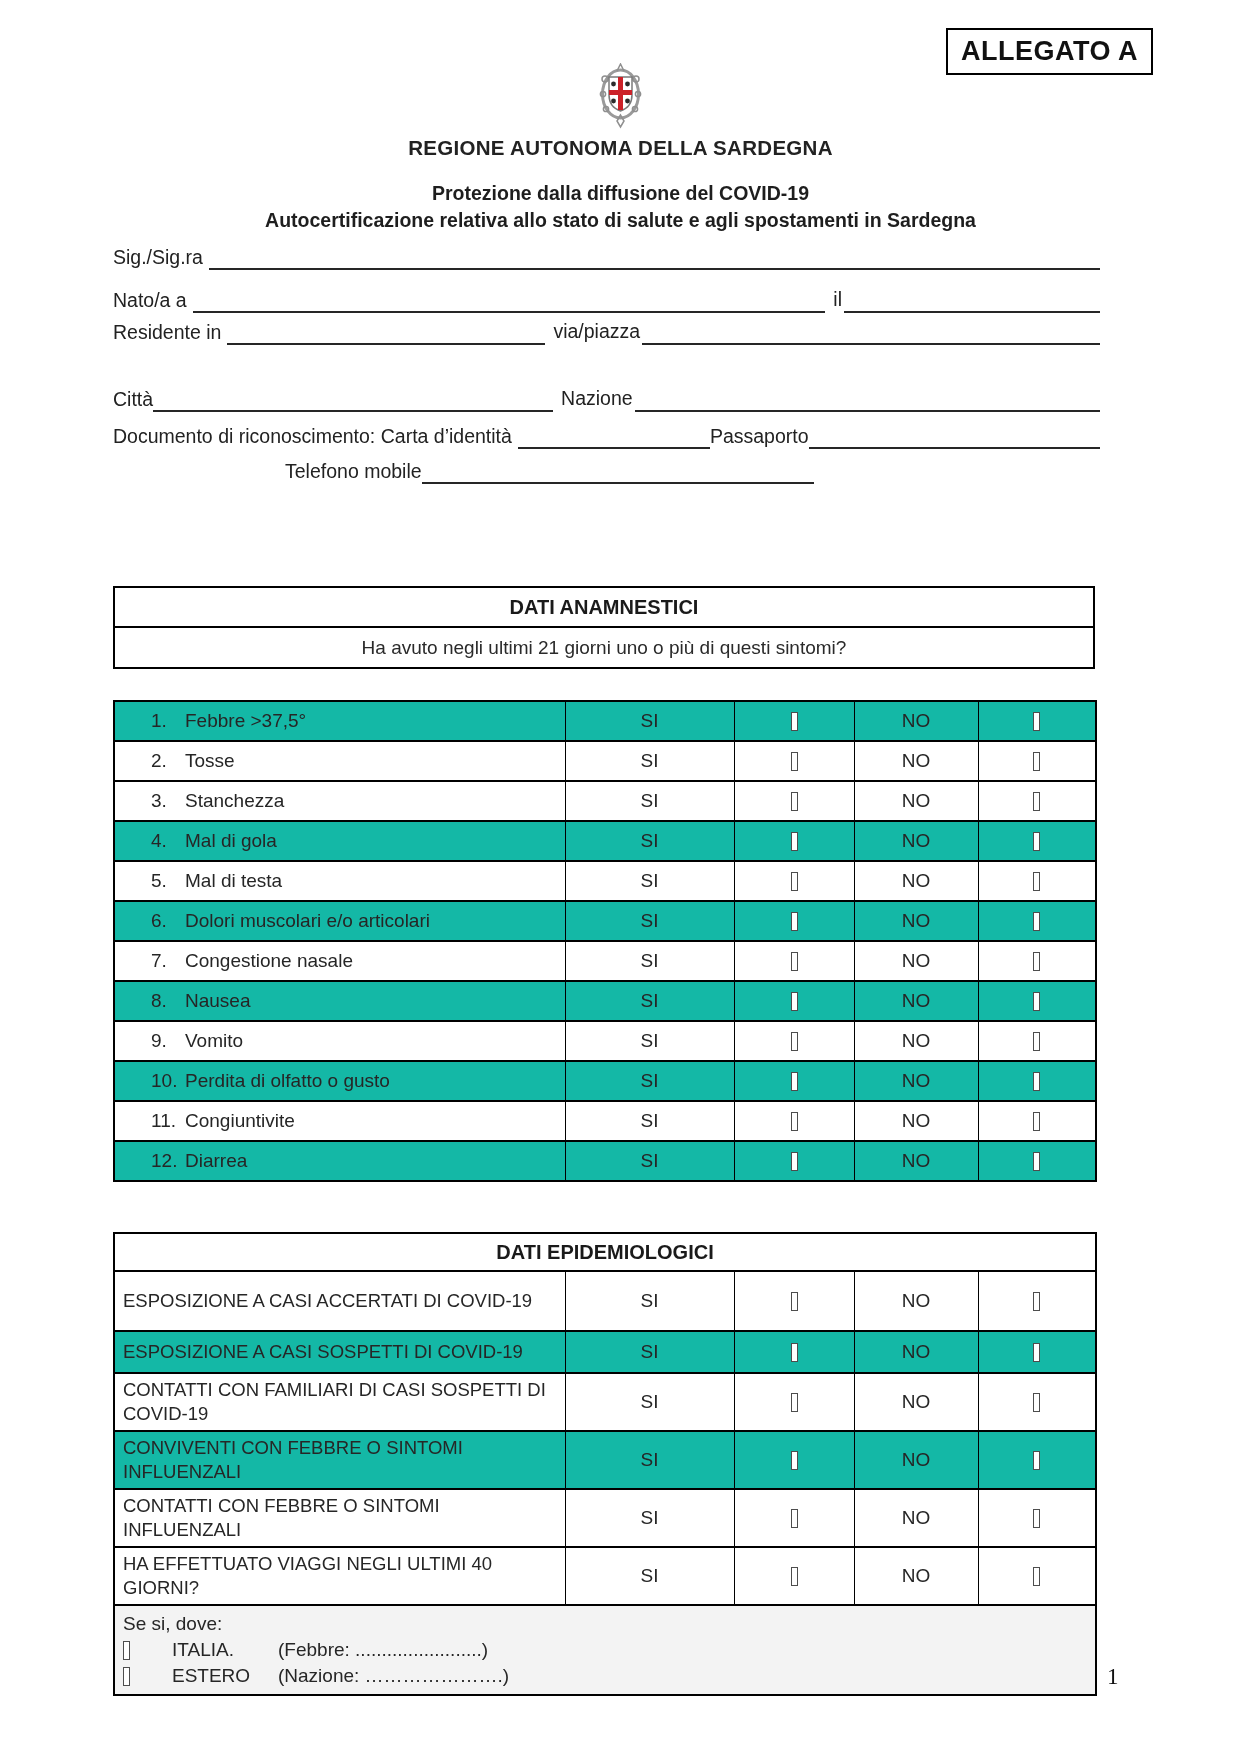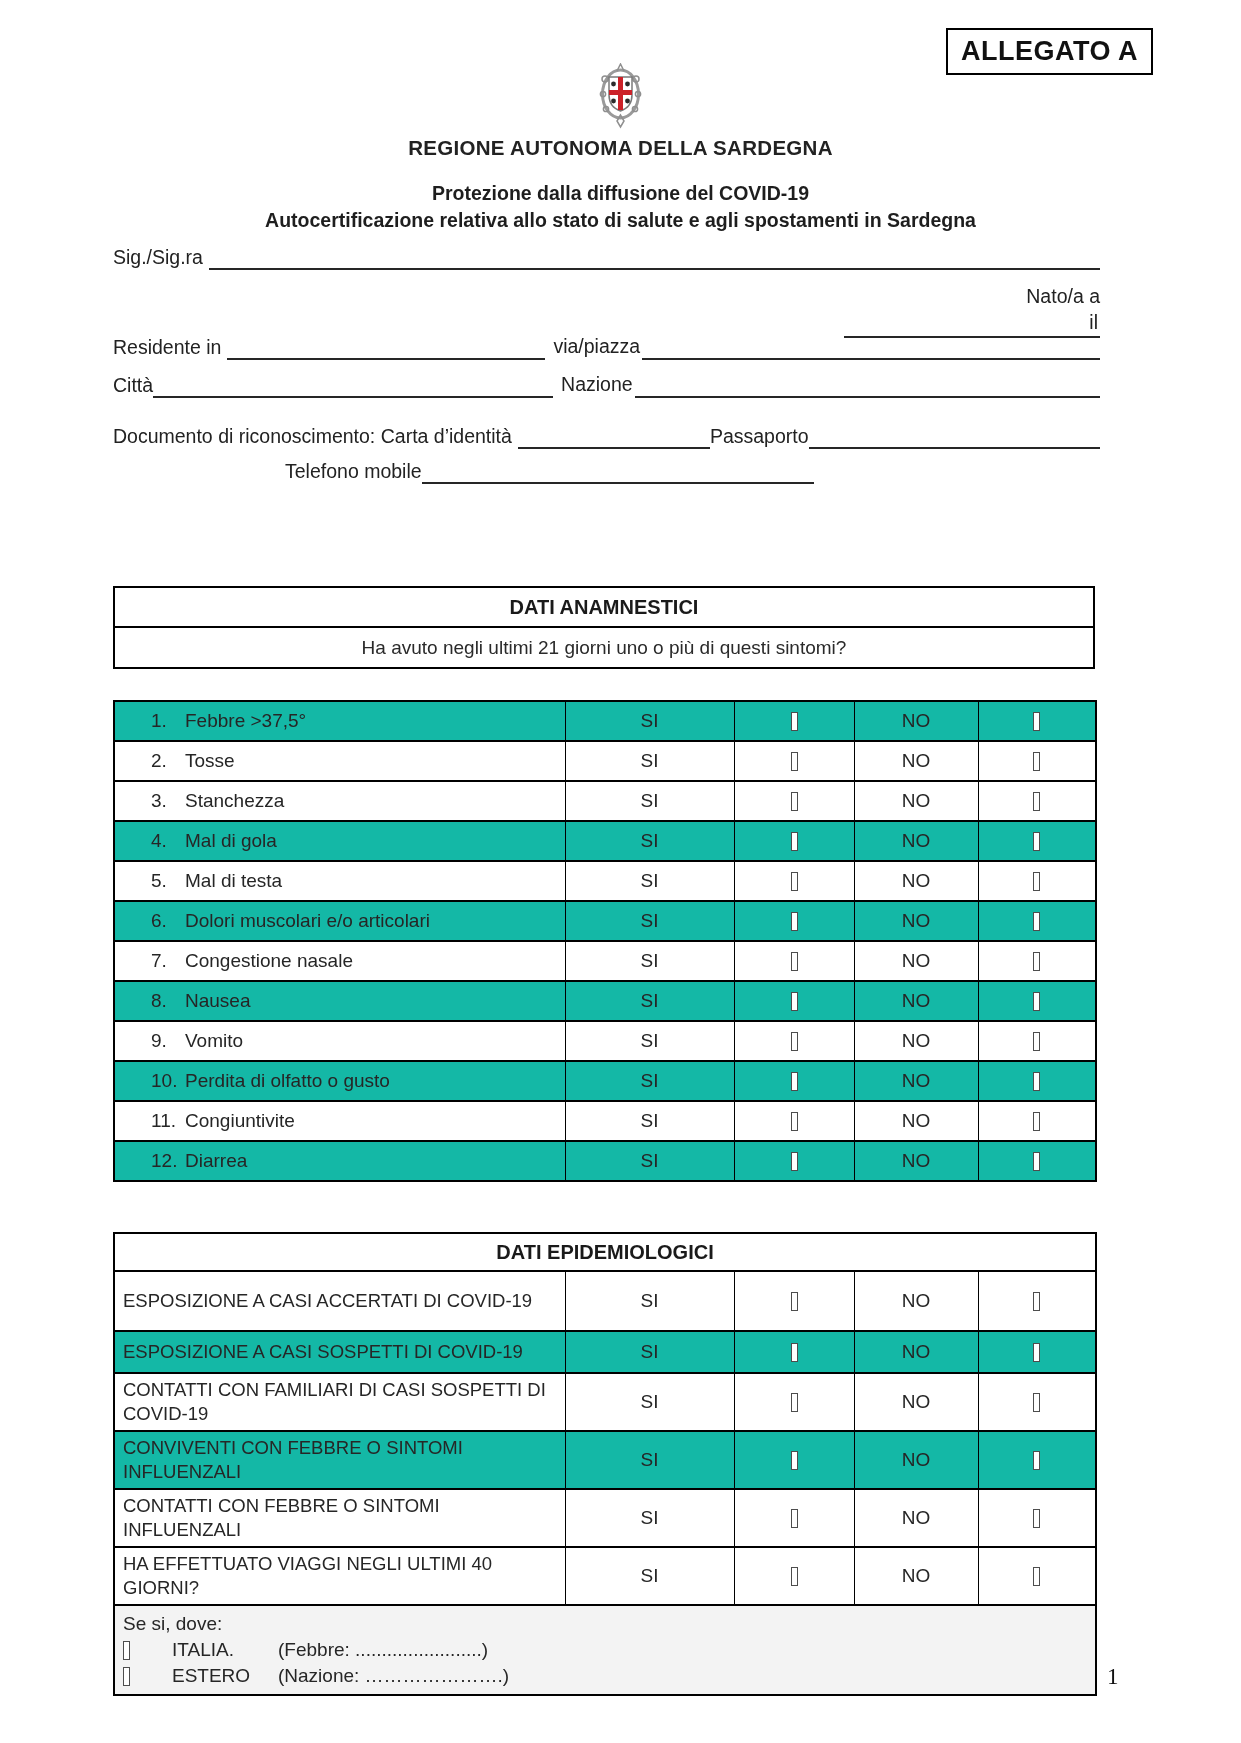--- a/index.html
+++ b/index.html
@@ -26,22 +26,22 @@
 
   
   .fline {
     position:absolute; left:113px; width:987px; height:28px;
     display:flex; align-items:flex-end; font-size:19.5px; color:#222;
     white-space:nowrap;
   }
   .fline .lab { padding-bottom:1px; }
   .ul { border-bottom:2px solid #262626; height:24px; display:inline-block; }
   .grow { flex:1 1 auto; }
-  .l1 { top:242px; } .l2 { top:285px;flex-direction:column; } .l3 { top:332px;justify-content:center; }
-  .l4 { top:370px; } .l5 { top:413px;margin-top:8px; } .l6 { top:456px; }
+  .l1 { top:242px; } .l2 { top:285px; } .l3 { top:317px;justify-content:center; }
+  .l4 { top:384px; } .l5 { top:413px;margin-top:8px; } .l6 { top:456px; }
   .gap6 { margin-left:6px; } .gapside { margin:0 0 1px 8px; padding-right:2px; }
 
   
   .anam-box {
     position:absolute; left:113px; top:586px; width:982px;
     border:2px solid #000; background:#fff;
   }
   .anam-box .ttl {
     height:40px; border-bottom:2px solid #000; display:flex; align-items:center; justify-content:center;
     font-weight:bold; font-size:20px; color:#1a1a1a;

